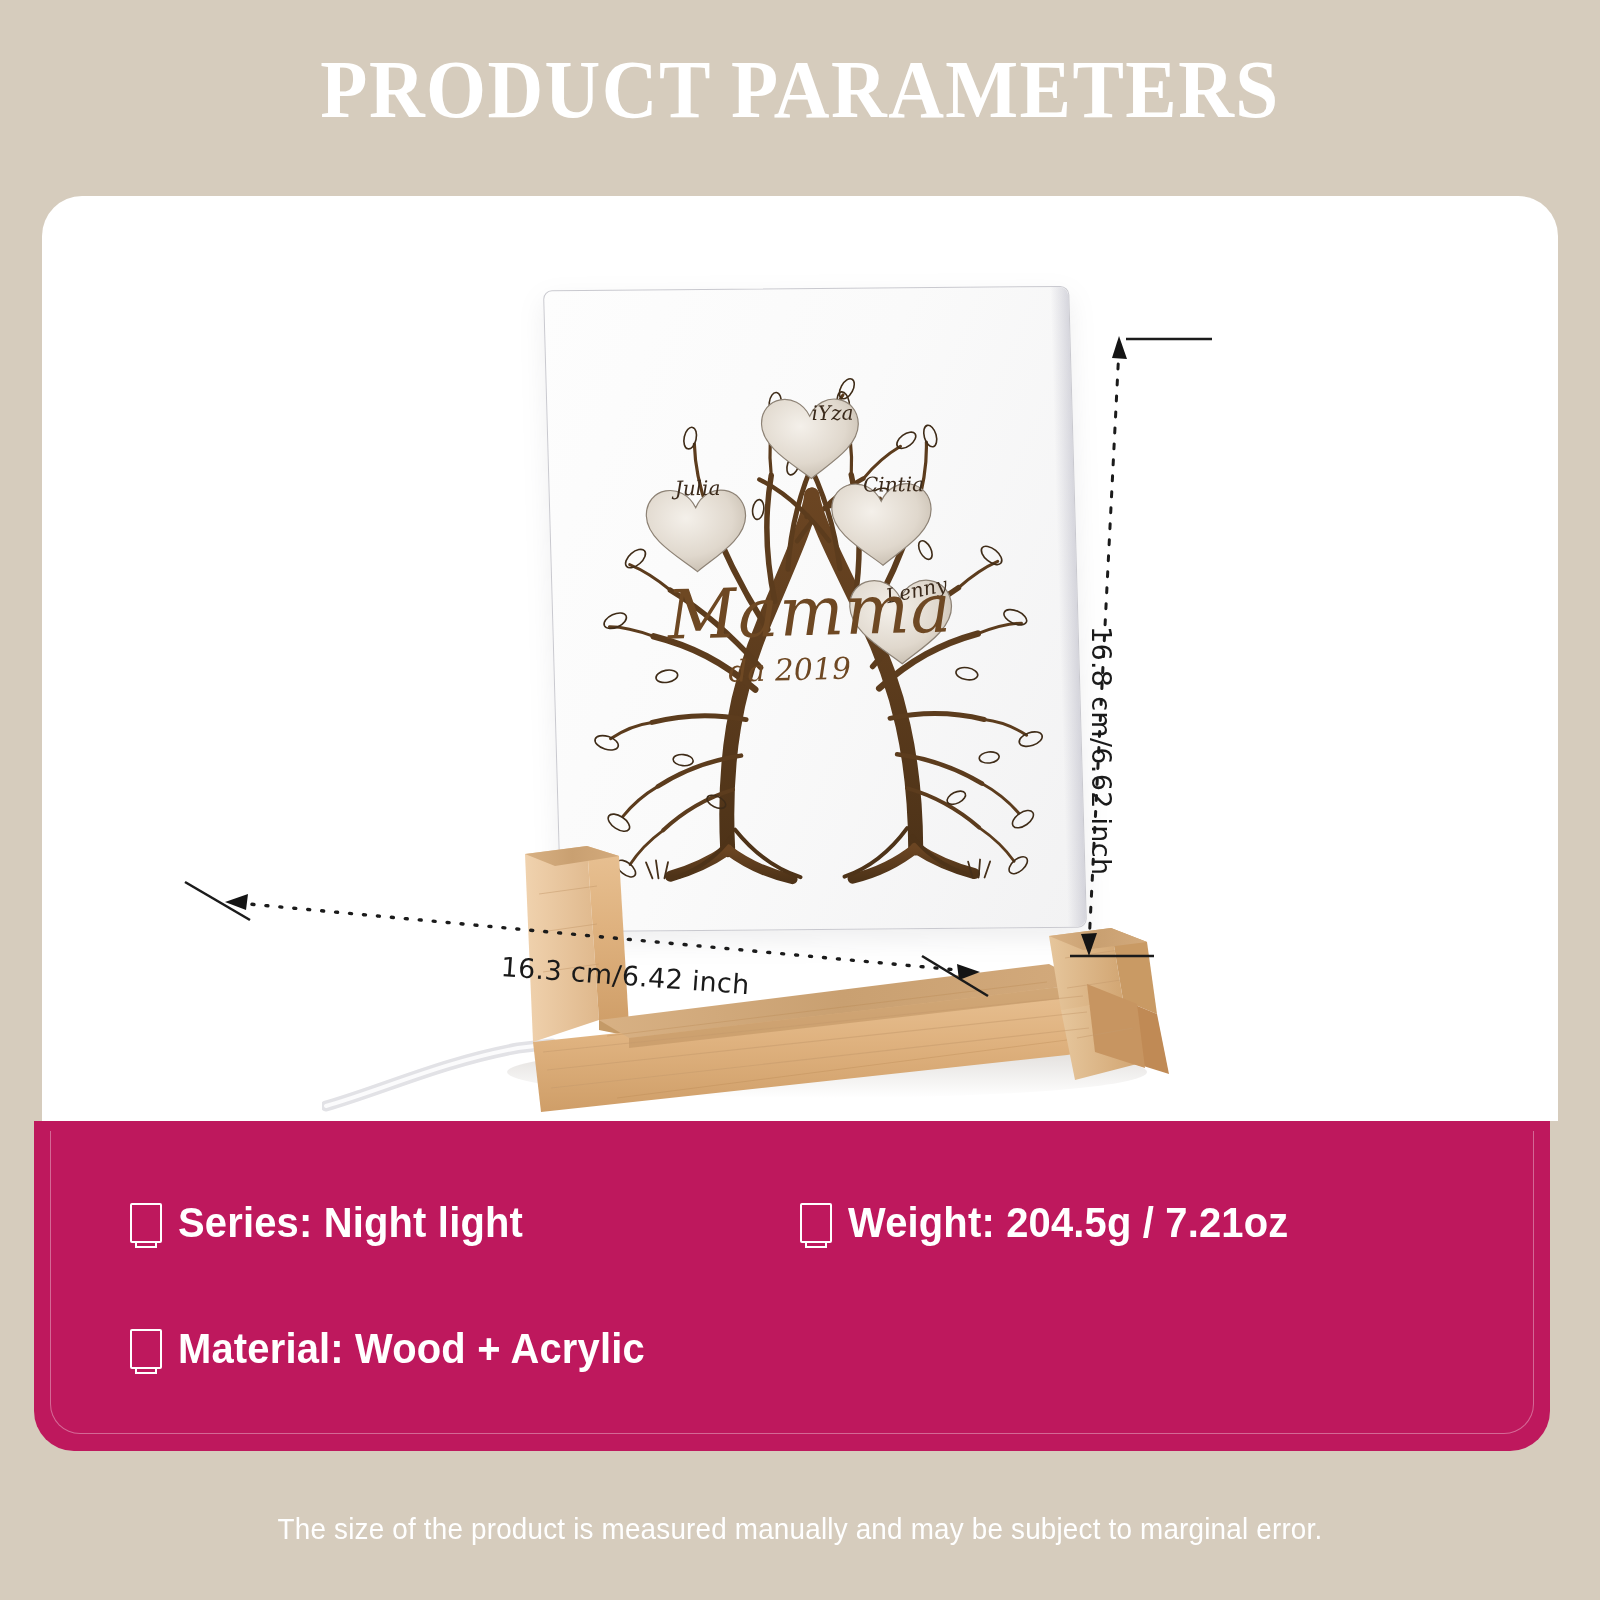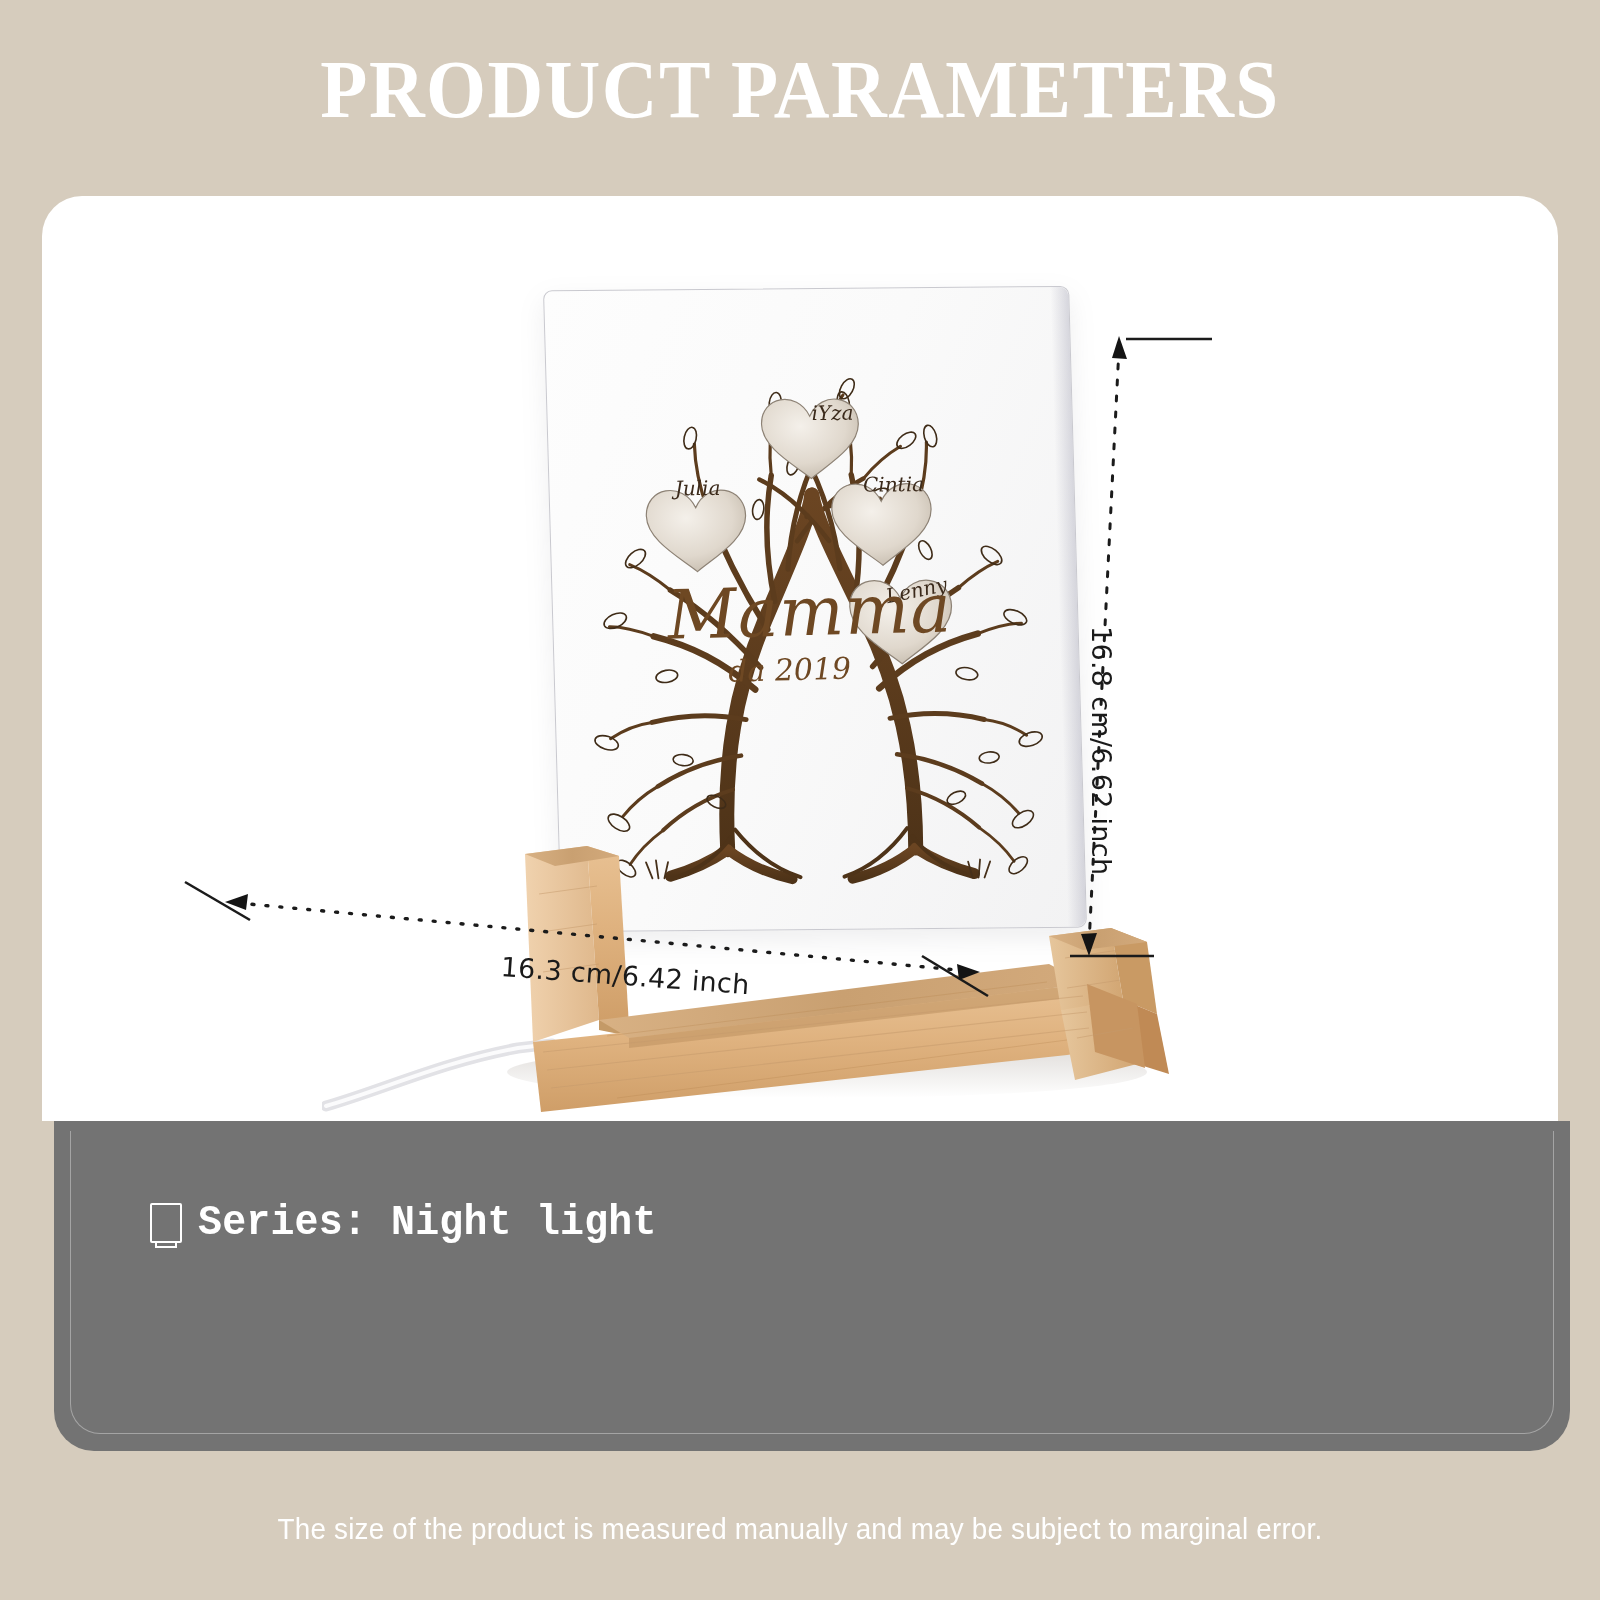--- a/index.html
+++ b/index.html
@@ -149,27 +149,26 @@
     font-family: "DejaVu Sans", sans-serif;
     font-size: 27px;
     color: #1a1a1a;
     white-space: nowrap;
     letter-spacing: 0.3px;
   }
 
   
   .spec-panel {
     position: absolute;
-    left: 54px;
+    left: 34px;
     top: 1121px;
     width: 1516px;
     height: 330px;
-    background: #737373;
+    background: #be185d;
     border-radius: 0 0 40px 40px;
-    font-family: Liberation Mono, monospace;
   }
   .spec-inner-border {
     position: absolute;
     left: 16px; top: 10px;
     width: calc(100% - 34px);
     height: calc(100% - 28px);
     border: 1.5px solid rgba(255,255,255,0.35);
     border-top: none;
     border-radius: 0 0 30px 30px;
     pointer-events: none;
@@ -482,19 +481,33 @@
   <div class="spec-grid">
 
     <div class="spec-item">
       <span class="spec-icon"></span>
       <span class="spec-text">
         <span>Series:</span>
         <span class="val">Night light</span>
       </span>
     </div>
 
-
+    <div class="spec-item">
+      <span class="spec-icon"></span>
+      <span class="spec-text">
+        <span>Weight:</span>
+        <span class="val">204.5g / 7.21oz</span>
+      </span>
+    </div>
+
+    <div class="spec-item">
+      <span class="spec-icon"></span>
+      <span class="spec-text">
+        <span>Material:</span>
+        <span class="val">Wood + Acrylic</span>
+      </span>
+    </div>
 
 
   </div>
 </div>
 
 <div class="footer-note">The size of the product is measured manually and may be subject to marginal error.</div>
 
 </body></html>

